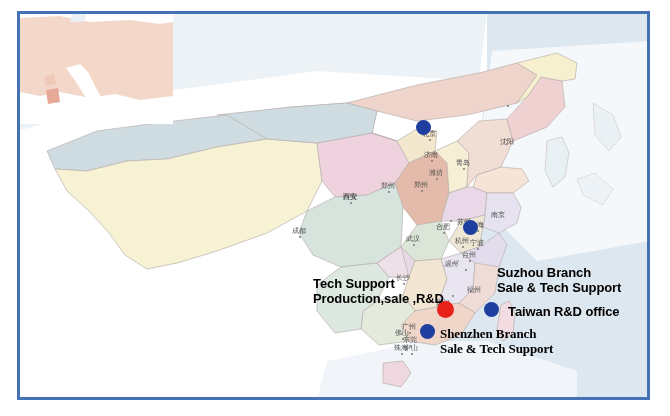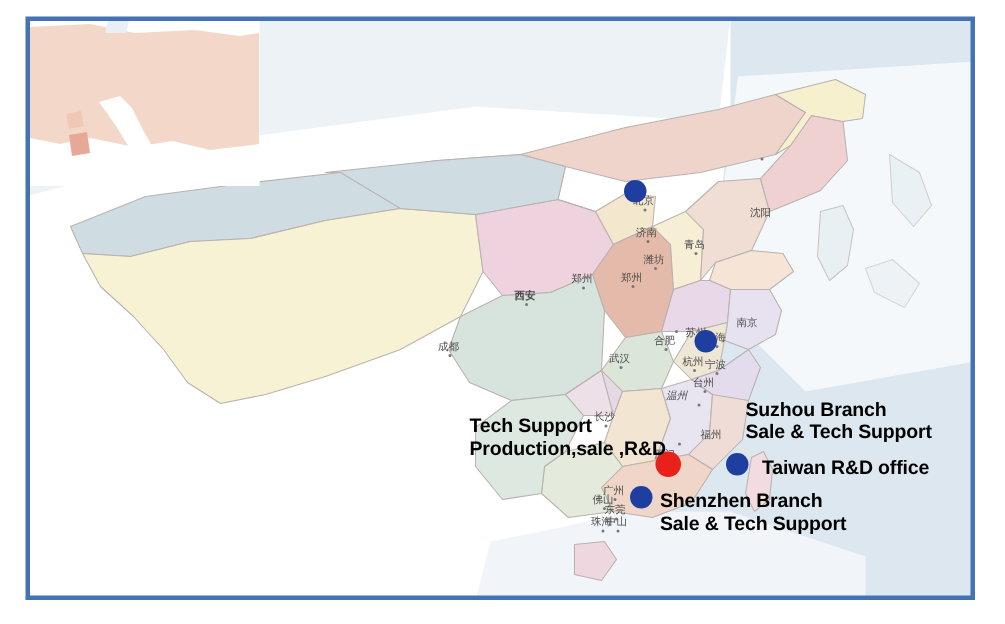--- a/index.html
+++ b/index.html
@@ -215,18 +215,18 @@
   <div id="pins">
       <div class="marker blue" style="width: 15px; height: 15px; left: 415.5px; top: 119.5px;"></div>
       <div class="lbl" style="left: 455px; top: 130px;"></div>
       <div class="marker blue" style="width: 15px; height: 15px; left: 462.5px; top: 219.5px;"></div>
       <div class="lbl" style="left: 497px; top: 217px; margin-top: 48px;"><span class="l2">Suzhou Branch</span><span class="l2">Sale &amp; Tech Support</span></div>
       <div class="marker red" style="width: 17px; height: 17px; left: 436.5px; top: 300.5px;"></div>
       <div class="lbl" style="left: 313px; top: 276px;"><span class="l2">Tech Support</span><span class="l2">Production,sale ,R&amp;D</span></div>
       <div class="marker blue" style="width: 15px; height: 15px; left: 483.5px; top: 301.5px;"></div>
       <div class="lbl" style="left: 508px; top: 304px;"><span class="l2">Taiwan R&amp;D office</span></div>
       <div class="marker blue" style="width: 15px; height: 15px; left: 419.5px; top: 323.5px;"></div>
-      <div class="lbl" style="left: 440px; top: 326px;"><span class="l2">Shenzhen Branch</span><span class="l2">Sale &amp; Tech Support</span></div>
+      <div class="lbl" style="left: 440px; top: 326px; font-family: Liberation Serif, serif;"><span class="l2">Shenzhen Branch</span><span class="l2">Sale &amp; Tech Support</span></div>
     </div>
 
   <div id="frame"></div>
 
 </div>
 
 </body></html>

